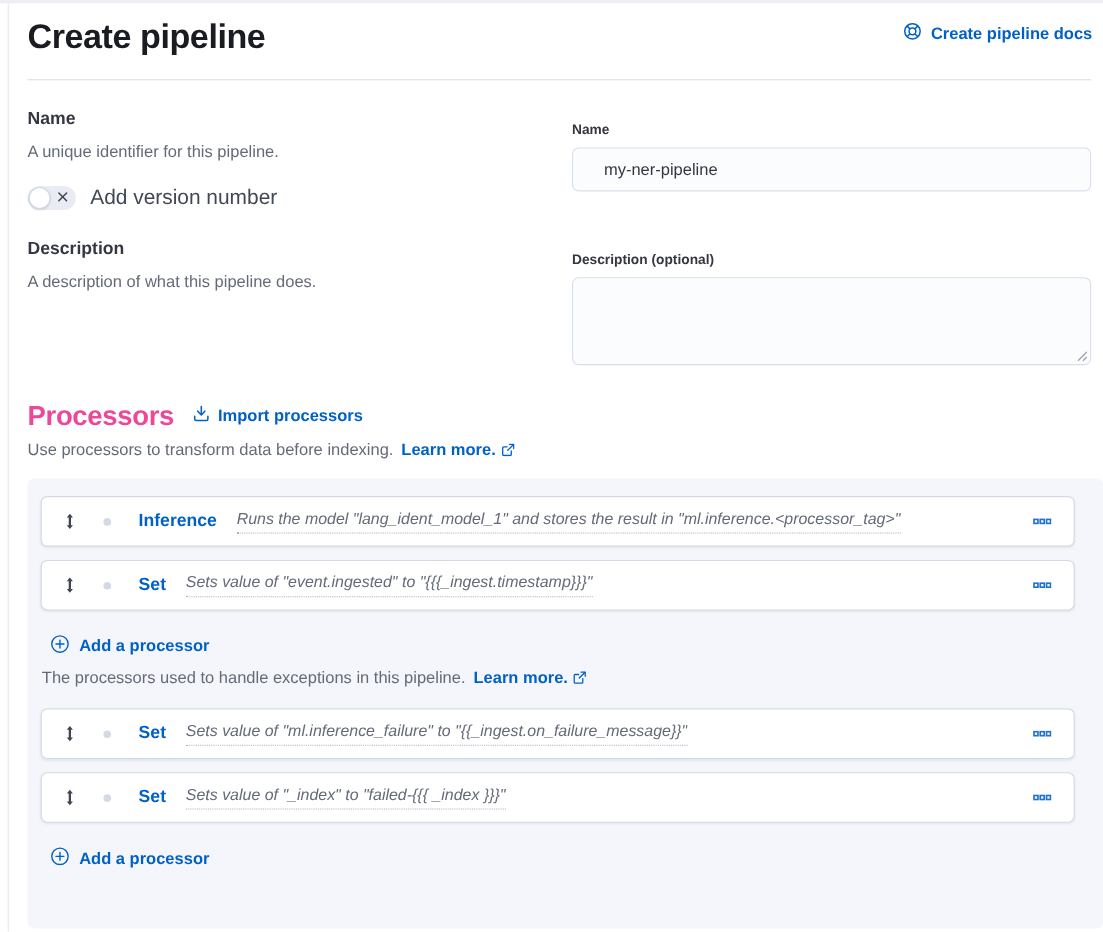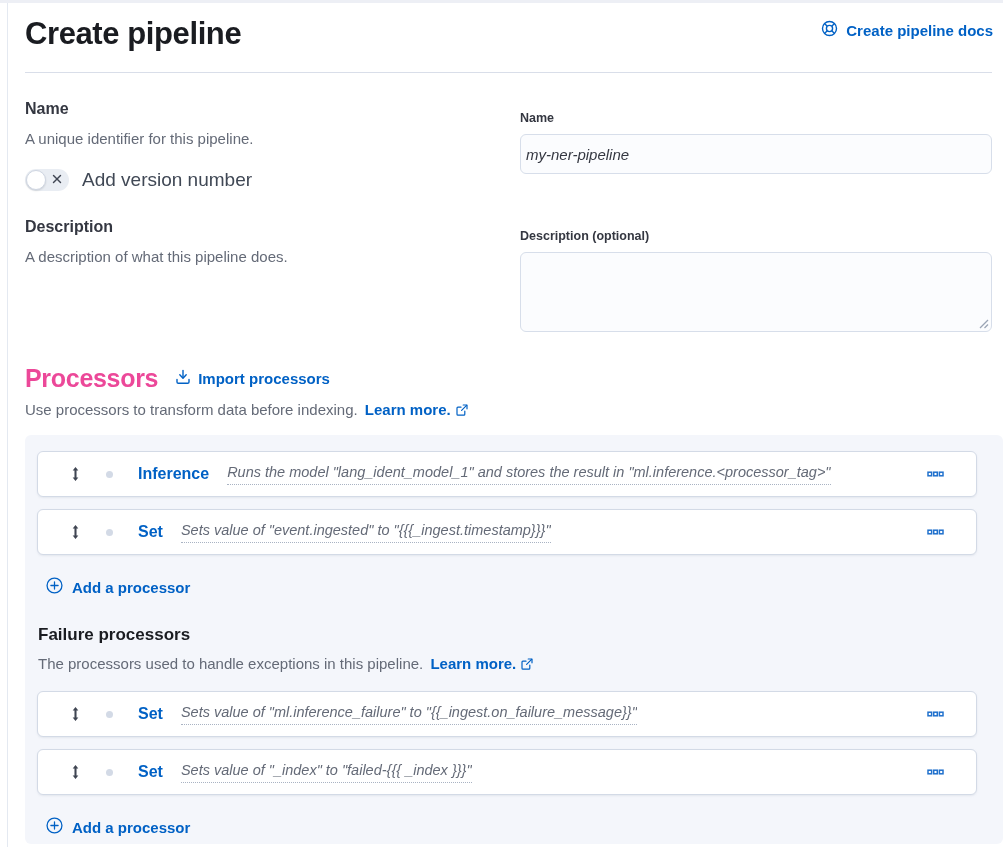--- a/index.html
+++ b/index.html
@@ -34,21 +34,21 @@
             border:none; padding:0; cursor:pointer; flex:none; }
   .toggle .knob { position:absolute; left:1px; top:1px; width:20px; height:20px; border-radius:50%;
                   background:#fff; border:1px solid #cfd6e2; box-shadow:0 1px 2px rgba(0,0,0,.12); }
   .toggle .x-icon { position:absolute; right:6px; top:4px; }
   .toggle-label { font-size:19px; color:#404855; }
 
   
   .field-label { font-size:12.5px; font-weight:700; color:#343741; margin-bottom:8px; line-height:16px; }
   .text-input {
     width:100%; height:40px; background:#fbfcfe; border:1px solid #d7deea; border-radius:6px;
-    padding:0 5px; font-size:15px; color:#343741; font-family:inherit; outline:none;font-style:italic;
+    padding:0 28px; font-size:15px; color:#343741; font-family:inherit; outline:none;
   }
   .textarea-wrap { position:relative; }
   .text-area {
     width:100%; height:80px; background:#fbfcfe; border:1px solid #d7deea; border-radius:6px;
     padding:8px 12px; font-size:15px; color:#343741; font-family:inherit; outline:none; resize:none; display:block;
   }
   .resize-handle { position:absolute; right:3px; bottom:3px; cursor:nwse-resize; line-height:0; }
 
   
   .proc-header { display:flex; justify-content:space-between; align-items:flex-end; margin:30px 11px 0 25px; }
@@ -59,21 +59,21 @@
   .test-pipeline-label { font-weight:700; color:#343741; margin-right:13px; }
   .test-pipeline-link { font-weight:600; }
   .proc-subtitle { margin:6px 11px 0 25px; font-size:15px; line-height:20px; color:#646a77; }
   .learn-more { font-weight:600; margin-left:3px; }
   .ext-icon { margin-left:5px; vertical-align:-1px; }
 
   
   .proc-panel { margin:14px 0 0 25px; width:978px; height:409px; background:#f4f6fb;
                 border-radius:6px; padding:16px 26px 0 12px; overflow:hidden; }
   .proc-card { background:#fff; border:1px solid #d3dae6; border-radius:6px; height:46px;
-               display:flex; align-items:center; padding:0 30px; margin-bottom:12px;
+               display:flex; align-items:center; padding:0 18px; margin-bottom:12px;
                box-shadow:0 1px 2px rgba(152,162,179,.18); }
   .drag-handle { flex:none; margin-right:23px; cursor:grab; line-height:0; }
   .proc-dot { flex:none; width:7px; height:7px; border-radius:50%; background:#d3dae6; margin-right:25px; }
   .proc-name { font-size:16px; font-weight:700; margin-right:18px; white-space:nowrap; }
   .proc-desc { font-size:14.5px; font-style:italic; color:#646a77; border-bottom:1px dotted #a9b3c3;
                padding-bottom:4px; white-space:nowrap; overflow:hidden; }
   .proc-spacer { flex:1; }
   .more-btn { flex:none; background:none; border:none; padding:2px; cursor:pointer; line-height:0; }
 
   .add-link { display:inline-flex; align-items:center; gap:9px; font-size:15px; font-weight:600;
@@ -220,21 +220,20 @@
     <span>
       <svg width="17" height="17" viewBox="0 0 16 16" fill="none" stroke="#0061c5" stroke-width="1.2" stroke-linecap="round">
         <circle cx="8" cy="8" r="7"></circle>
         <line x1="8" y1="4.6" x2="8" y2="11.4"></line>
         <line x1="4.6" y1="8" x2="11.4" y2="8"></line>
       </svg>
     </span>
     <span>Add a processor</span>
   </a>
 
-  <h3 class="failure-title">Failure processors</h3>
   <p class="failure-subtitle">
     <span>The processors used to handle exceptions in this pipeline.</span>
     <a class="learn-more">Learn more.</a><span class="ext-icon"><svg width="12" height="12" viewBox="0 0 12 12" fill="none" stroke="#0061c5" stroke-width="1.2" stroke-linecap="round" stroke-linejoin="round">
           <path d="M8.8 7v3.2a0.9 0.9 0 0 1-0.9 0.9H1.9a0.9 0.9 0 0 1-0.9-0.9V4.1a0.9 0.9 0 0 1 0.9-0.9H5"></path>
           <polyline points="7.2,1 11,1 11,4.8"></polyline>
           <line x1="5.6" y1="6.4" x2="10.6" y2="1.4"></line>
         </svg></span>
   </p>
 
   

